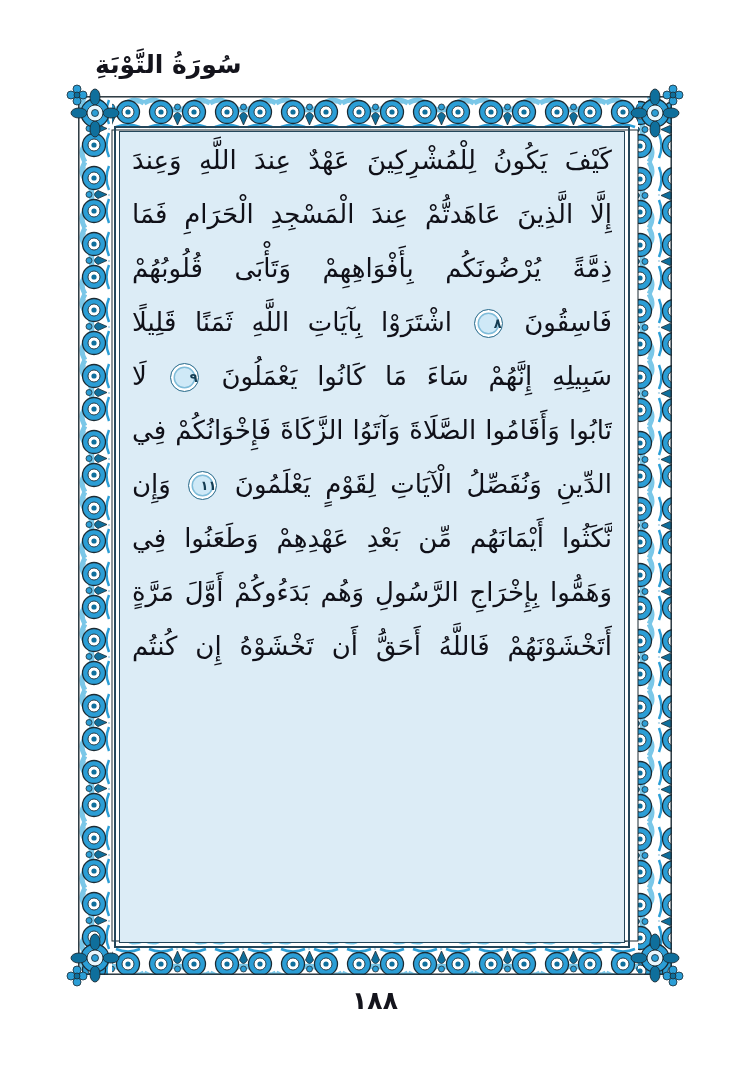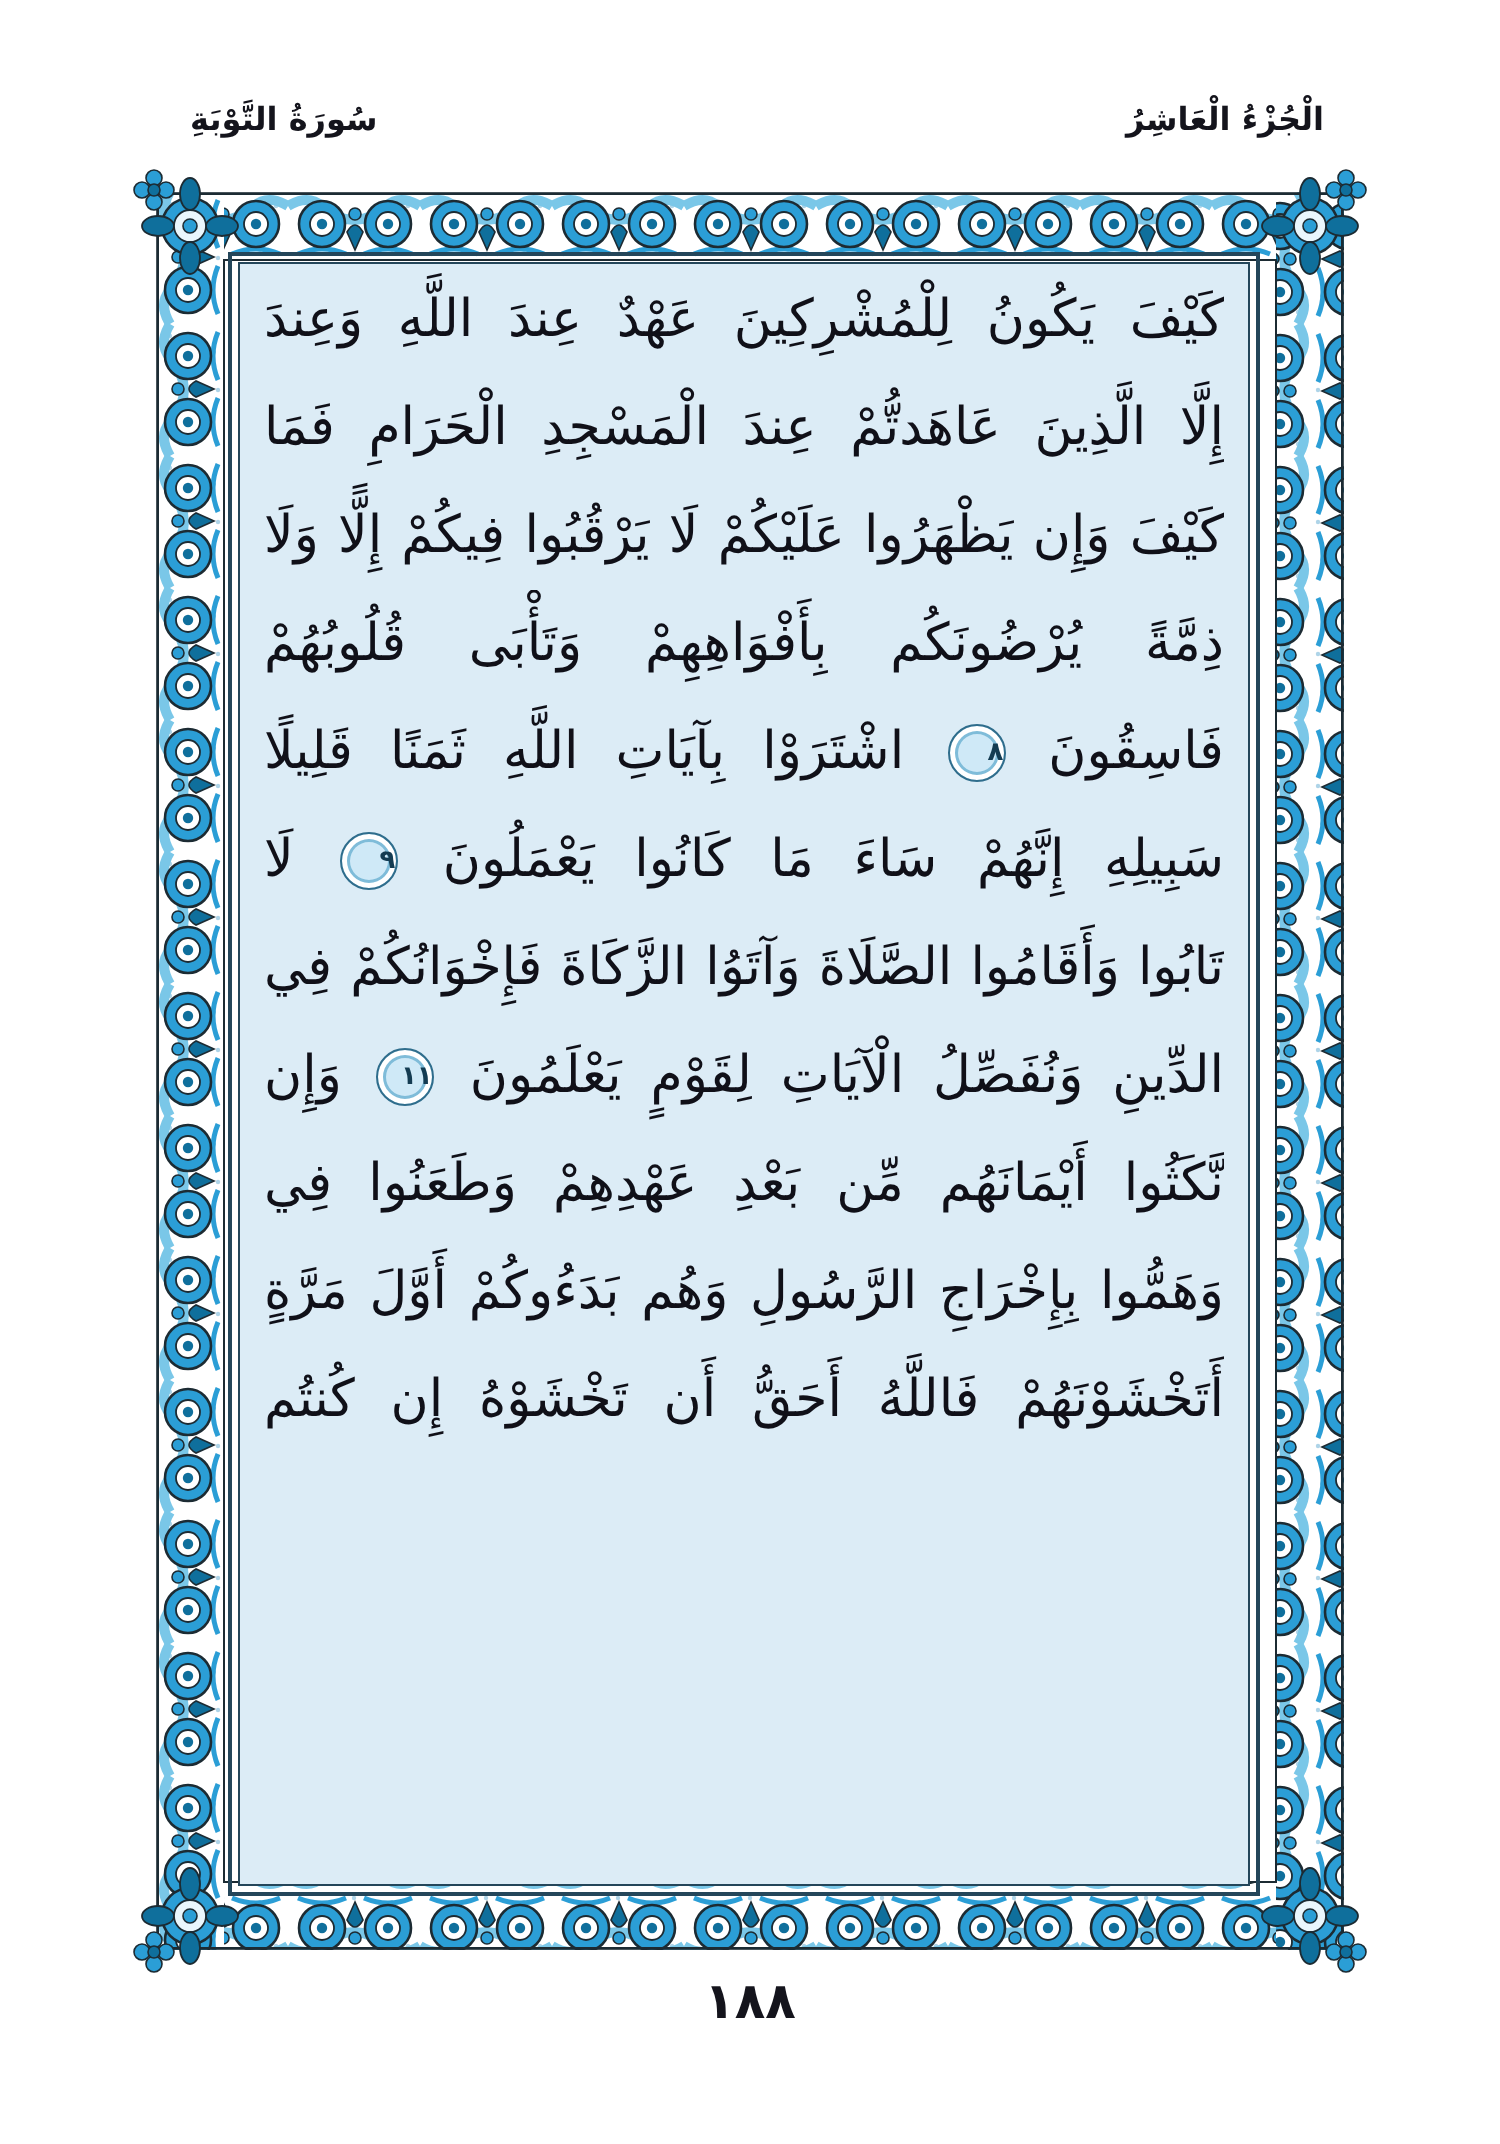--- a/index.html
+++ b/index.html
@@ -3,21 +3,21 @@
 <meta charset="utf-8">
 <style>
   * { margin:0; padding:0; box-sizing:border-box; }
   html,body { background:#ffffff; }
   .page {
     position:relative; width:750px; height:1072px; background:#ffffff;
     font-family:"DejaVu Sans", sans-serif; overflow:hidden;
   }
   
   .hdr {
-    position:absolute; top:50px; font-size:16px; font-weight:bold;
+    position:absolute; top:50px; font-size:25px; font-weight:bold;
     color:#14141c; direction:rtl; letter-spacing:0;
   }
   .hdr-right { right:88px; }
   .hdr-left  { left:95px; }
   
   .frame-svg { position:absolute; left:78px; top:96px; width:594px; height:879px; overflow:visible; }
   
   .panel {
     position:absolute; left:119px; top:131px; width:506px; height:812px;
     background:#dcecf6;
@@ -44,21 +44,20 @@
   .page-number {
     position:absolute; top:986px; left:0; width:750px;
     text-align:center; font-size:25px; font-weight:bold; color:#14141c;
   }
 </style>
 </head>
 <body>
 
 <div class="page">
 
-  <div class="hdr hdr-right">الْجُزْءُ الْعَاشِرُ</div>
   <div class="hdr hdr-left">سُورَةُ التَّوْبَةِ</div>
 
   <svg class="frame-svg" viewBox="0 0 594 879" xmlns="http://www.w3.org/2000/svg">
     <defs>
       <g id="motifH">
         <rect width="66" height="34" fill="#ffffff"></rect>
         <circle cx="6" cy="5" r="1.1" fill="#aed4e8"></circle>
         <circle cx="60" cy="7" r="1.1" fill="#aed4e8"></circle>
         <circle cx="33" cy="31" r="1.1" fill="#aed4e8"></circle>
         <circle cx="14" cy="29" r="1" fill="#aed4e8"></circle>
@@ -124,21 +123,20 @@
 
     <use href="#mflower" x="-1" y="-1"></use>
     <use href="#mflower" x="595" y="-1"></use>
     <use href="#mflower" x="-1" y="880"></use>
     <use href="#mflower" x="595" y="880"></use>
   </svg>
 
   <div class="panel">
       <div class="line"><span>كَيْفَ يَكُونُ لِلْمُشْرِكِينَ عَهْدٌ عِندَ اللَّهِ وَعِندَ رَسُولِهِ</span></div>
       <div class="line"><span>إِلَّا الَّذِينَ عَاهَدتُّمْ عِندَ الْمَسْجِدِ الْحَرَامِ فَمَا اسْتَقَامُوا</span></div>
-      <div class="line"><span>كَيْفَ وَإِن يَظْهَرُوا عَلَيْكُمْ لَا يَرْقُبُوا فِيكُمْ إِلًّا وَلَا</span></div>
       <div class="line"><span>ذِمَّةً يُرْضُونَكُم بِأَفْوَاهِهِمْ وَتَأْبَى قُلُوبُهُمْ وَأَكْثَرُهُمْ</span></div>
       <div class="line"><span>فَاسِقُونَ</span> <span class="ayah-marker">٨</span> <span>اشْتَرَوْا بِآيَاتِ اللَّهِ ثَمَنًا قَلِيلًا فَصَدُّوا عَن</span></div>
       <div class="line"><span>سَبِيلِهِ إِنَّهُمْ سَاءَ مَا كَانُوا يَعْمَلُونَ</span> <span class="ayah-marker">٩</span> <span>لَا يَرْقُبُونَ</span></div>
       <div class="line"><span>تَابُوا وَأَقَامُوا الصَّلَاةَ وَآتَوُا الزَّكَاةَ فَإِخْوَانُكُمْ فِي</span></div>
       <div class="line"><span>الدِّينِ وَنُفَصِّلُ الْآيَاتِ لِقَوْمٍ يَعْلَمُونَ</span> <span class="ayah-marker">١١</span> <span>وَإِن</span></div>
       <div class="line"><span>نَّكَثُوا أَيْمَانَهُم مِّن بَعْدِ عَهْدِهِمْ وَطَعَنُوا فِي دِينِكُمْ</span></div>
       <div class="line"><span>وَهَمُّوا بِإِخْرَاجِ الرَّسُولِ وَهُم بَدَءُوكُمْ أَوَّلَ مَرَّةٍ</span></div>
       <div class="line"><span>أَتَخْشَوْنَهُمْ فَاللَّهُ أَحَقُّ أَن تَخْشَوْهُ إِن كُنتُم مُّؤْمِنِينَ</span> </div>
     </div>
 

